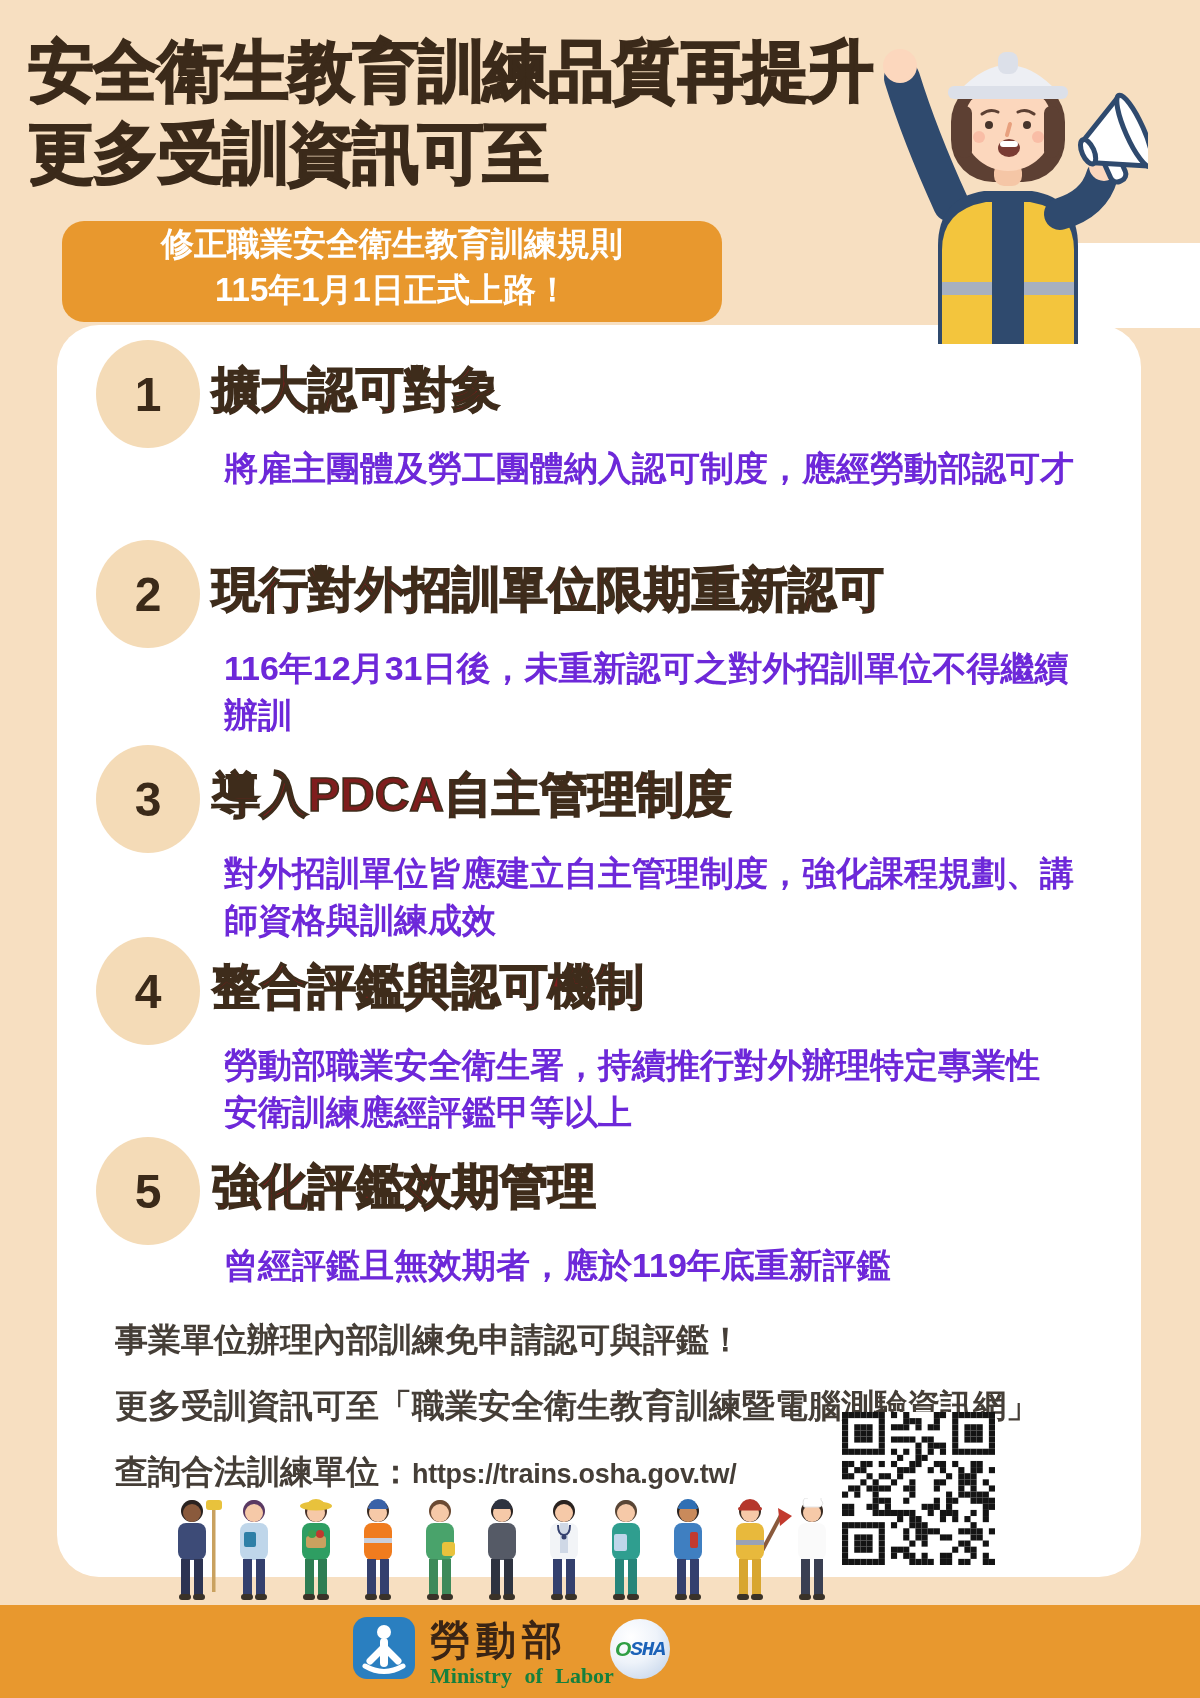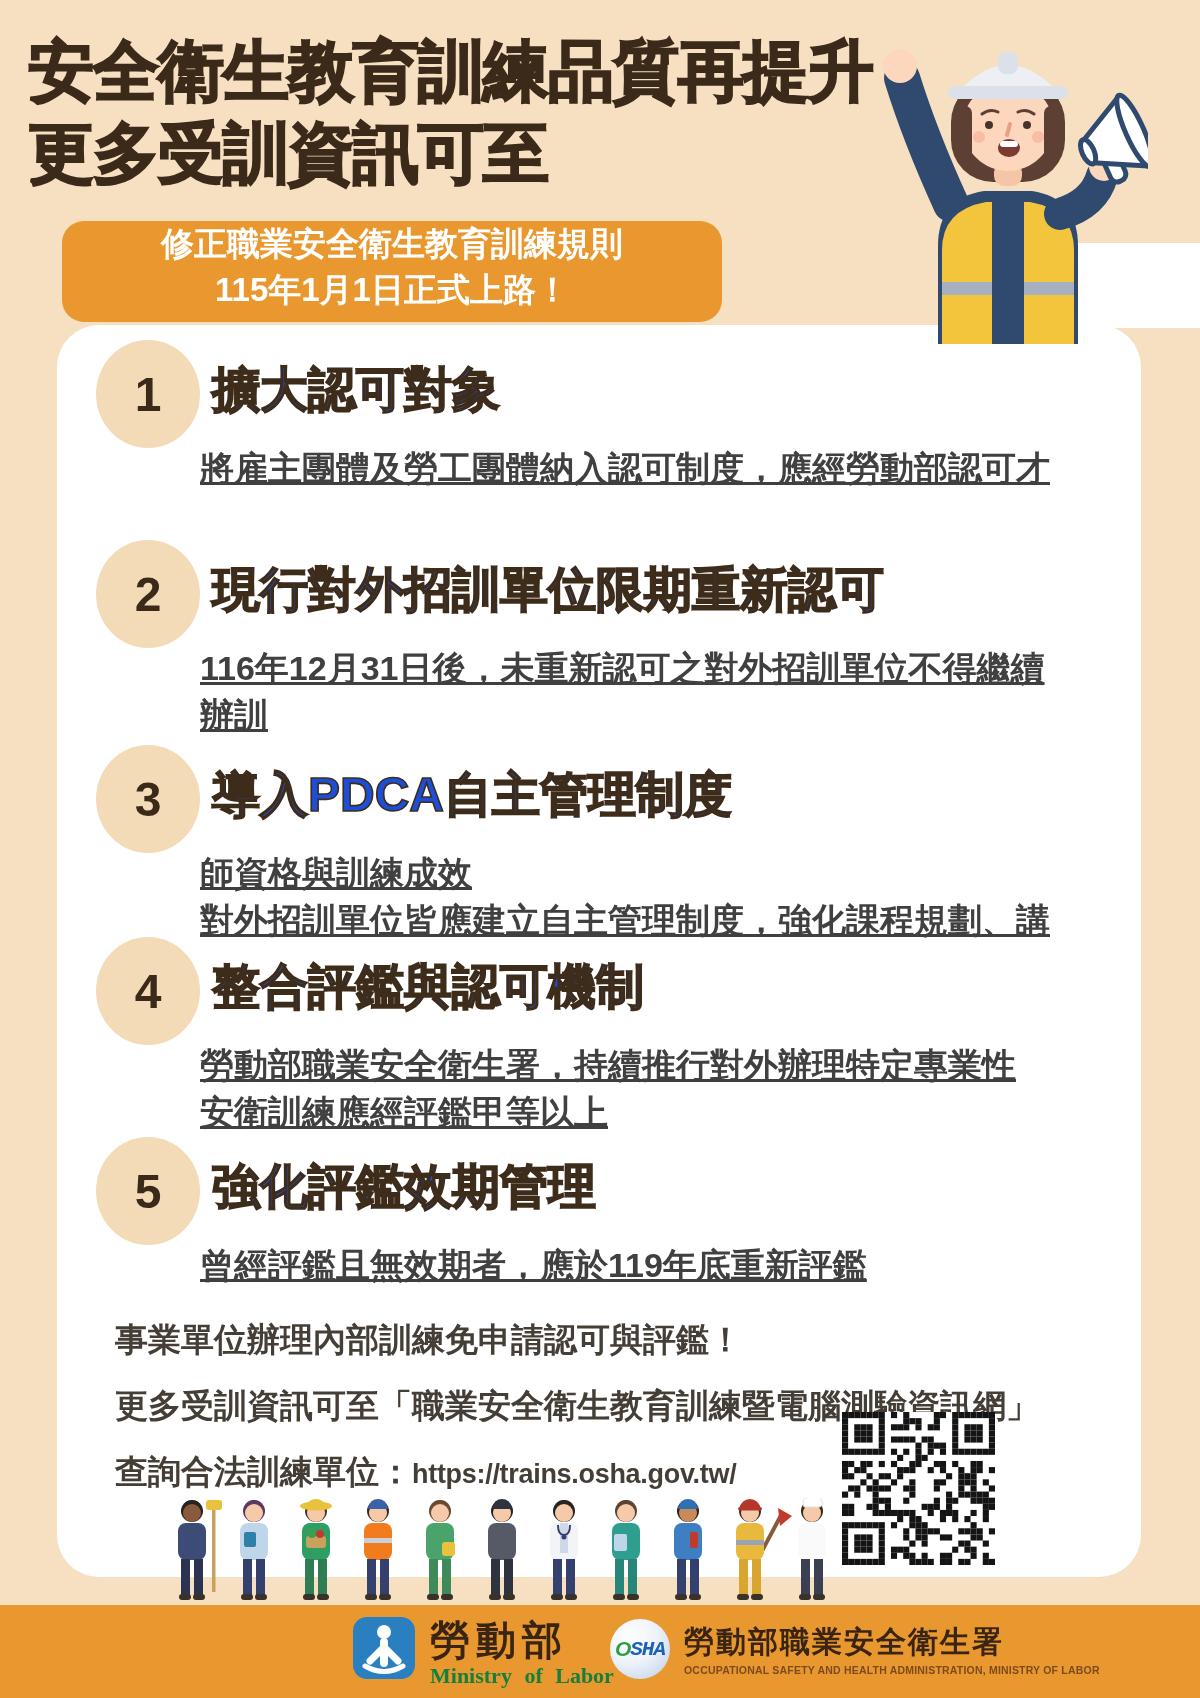--- a/index.html
+++ b/index.html
@@ -27,25 +27,25 @@
   .announcer{position:absolute;left:848px;top:14px;width:300px;height:330px;z-index:2;}
   
   .item{position:absolute;left:0;top:0;width:1200px;}
   .badge{
     position:absolute;left:96px;width:104px;height:108px;border-radius:50%;
     background:#F4DBB7;color:#3B2A19;font-size:48px;font-weight:700;
     display:flex;align-items:center;justify-content:center;
   }
   .item-title{
     position:absolute;left:212px;font-size:48px;font-weight:900;line-height:54px;
-    color:#1d4ed8;-webkit-text-stroke:1.6px #3E2C1B;white-space:nowrap;
+    color:#7f1d1d;-webkit-text-stroke:1.6px #3E2C1B;white-space:nowrap;
   }
   .item-desc{
-    position:absolute;left:200px;width:860px;font-size:34px;font-weight:600;
-    line-height:47px;color:#404040;text-decoration:underline;
+    position:absolute;left:224px;width:860px;font-size:34px;font-weight:600;
+    line-height:47px;color:#6d28d9;
   }
   
   .note{position:absolute;left:115px;width:980px;font-size:33px;font-weight:600;color:#453E37;line-height:40px;}
   .note .url{font-size:27px;letter-spacing:-0.3px;}
   
   .workers{position:absolute;left:160px;top:1498px;width:690px;height:106px;}
   .qr{position:absolute;left:842px;top:1412px;width:153px;height:153px;background:#fff;}
   
   .footer-band{position:absolute;left:0;top:1605px;width:1200px;height:93px;background:#E8982E;}
   .mol-logo{position:absolute;left:352px;top:1616px;width:64px;height:64px;}
@@ -150,22 +150,22 @@
     <div class="item-desc" style="top:645px">
       <div>116年12月31日後，未重新認可之對外招訓單位不得繼續</div>
       <div>辦訓</div>
     </div>
   </div>
 
   <div class="item">
     <div class="badge" style="top:745px">3</div>
     <div class="item-title" style="top:768px">導入PDCA自主管理制度</div>
     <div class="item-desc" style="top:850px">
+      <div>對外招訓單位皆應建立自主管理制度，強化課程規劃、講</div>
       <div>師資格與訓練成效</div>
-      <div>對外招訓單位皆應建立自主管理制度，強化課程規劃、講</div>
     </div>
   </div>
 
   <div class="item">
     <div class="badge" style="top:937px">4</div>
     <div class="item-title" style="top:960px">整合評鑑與認可機制</div>
     <div class="item-desc" style="top:1042px">
       <div>勞動部職業安全衛生署，持續推行對外辦理特定專業性</div>
       <div>安衛訓練應經評鑑甲等以上</div>
     </div>
@@ -627,18 +627,14 @@
   </svg>
   <div class="mol-text">
     <div class="mol-name">勞動部</div>
     <div class="mol-en">Ministry of Labor</div>
   </div>
 
   <div class="osha-ball">
       <span class="o">O</span>
       <span class="sha">SHA</span>
     </div>
-  <div class="osha-text">
-    <div class="osha-name">勞動部職業安全衛生署</div>
-    <div class="osha-en">OCCUPATIONAL SAFETY AND HEALTH ADMINISTRATION, MINISTRY OF LABOR</div>
-  </div>
 
 </div>
 
 </body></html>

